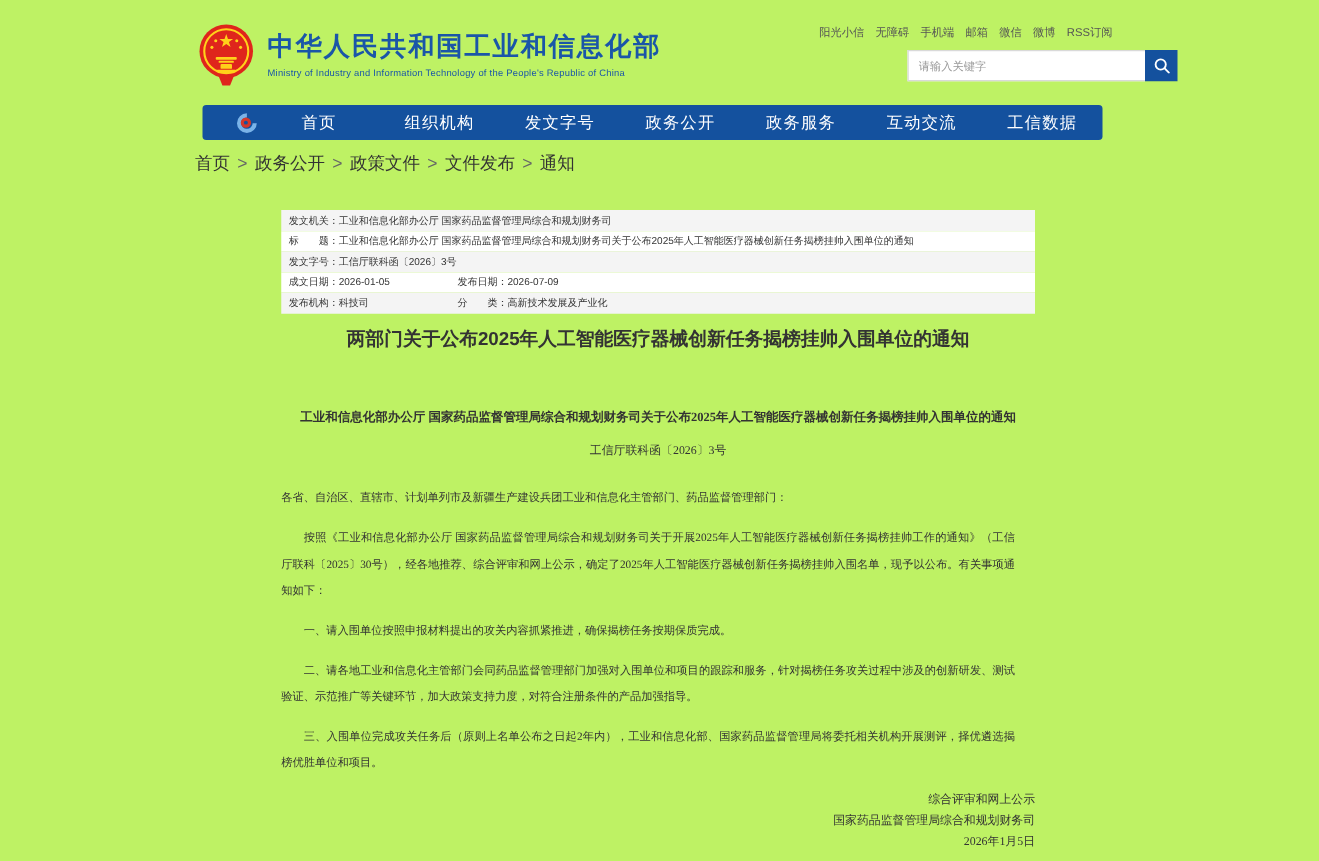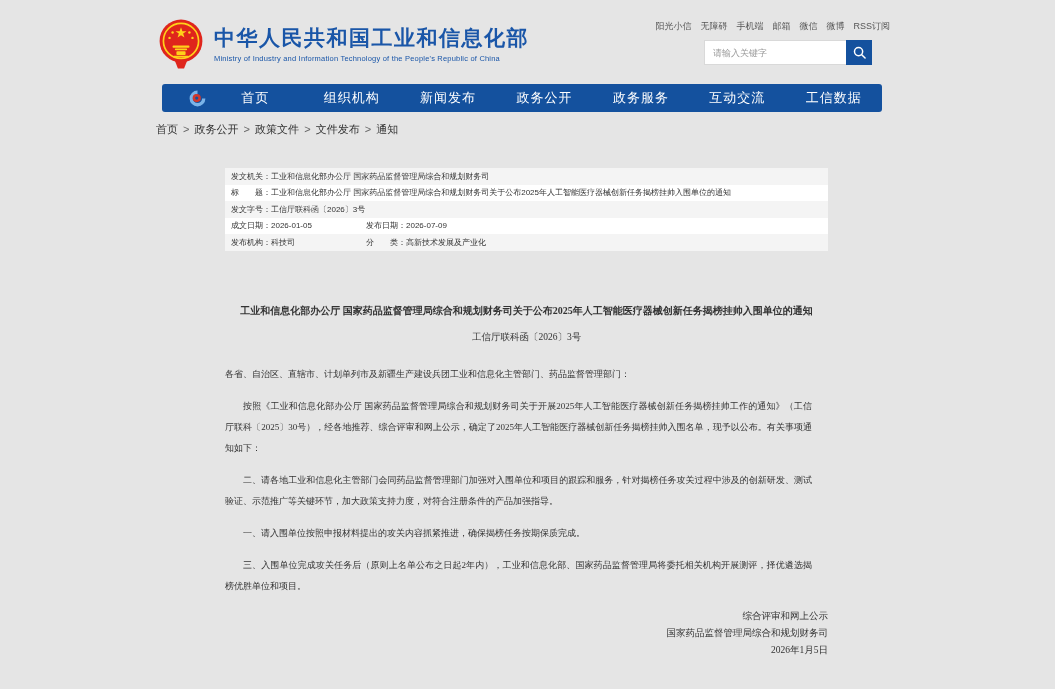--- a/index.html
+++ b/index.html
@@ -1,47 +1,47 @@
 <!DOCTYPE html>
 <html><head>
 <meta charset="utf-8">
 <style>
   * { box-sizing: border-box; margin: 0; padding: 0; }
   html,body { width:1055px; height:689px; background:#fff; overflow:hidden;
     font-family:"Liberation Sans","DejaVu Sans",sans-serif; }
-  .page { position:relative; width:1055px; height:689px; background:#e5e5e5; }
+  .page { position:relative; width:1055px; height:689px; background:#bef264; }
 
   
   .logo-group { position:absolute; left:158px; top:18px; display:flex; align-items:center; }
   .emblem { width:46px; height:52px; flex:0 0 auto; }
   .title-wrap { margin-left:10px; }
   .site-title { font-size:21px; font-weight:bold; color:#1a56a8; letter-spacing:1.5px; line-height:26px; }
   .site-sub { font-size:7.5px; color:#1a56a8; margin-top:3px; letter-spacing:.2px; }
 
   .utility-bar { position:absolute; top:20px; left:676px; width:214px; display:flex;
     align-items:center; justify-content:flex-end; gap:9px; font-size:9px; color:#555; }
   .utility-link { color:#555; text-decoration:none; white-space:nowrap; cursor:pointer; }
   .mascot { width:9px; height:12px; }
 
-  .searchbar { position:absolute; left:704px; top:40px; width:168px; height:25px; display:flex; }
+  .searchbar { position:absolute; left:726px; top:40px; width:216px; height:25px; display:flex; }
   .search-input { flex:1; border:1px solid #d9d9d9; border-right:none; font-size:9px;
     padding:0 8px; color:#333; outline:none; }
   .search-input::placeholder { color:#9a9a9a; }
   .search-btn { width:26px; height:25px; background:#14519e; border:none; cursor:pointer;
     display:flex; align-items:center; justify-content:center; }
 
   
   .nav { position:absolute; left:162px; top:84px; width:720px; height:28px;
     background:#14519e; border-radius:3px; display:flex; align-items:center; }
   .nav-logo { width:19px; height:19px; margin-left:26px; flex:0 0 auto; }
   .nav-item { flex:1; text-align:center; color:#fff; font-size:13px; text-decoration:none;
     line-height:28px; cursor:pointer; letter-spacing:1px; }
 
   
-  .breadcrumb { position:absolute; left:156px; top:122px; font-size:11px; color:#333; }
+  .breadcrumb { position:absolute; left:156px; top:122px; font-size:14px; color:#333; }
   .crumb { color:#333; text-decoration:none; cursor:pointer; }
   .crumb-sep { color:#666; margin:0 2px; }
 
   
   .meta-table { position:absolute; left:225px; top:168px; width:603px; font-size:8px; color:#333; }
   .meta-row { display:flex; align-items:center; min-height:16.5px; padding:0 6px; background:#fff; }
   .meta-row.gray { background:#f4f4f4; }
   .meta-cell { display:inline-block; white-space:nowrap; }
   .meta-cell.fixed { width:135px; flex:0 0 auto; }
   .meta-label { color:#333; }
@@ -113,21 +113,21 @@
 
   <nav class="nav">
     <svg class="nav-logo" viewBox="0 0 24 24">
       <path d="M12 2a10 10 0 1 0 10 10h-4.2a5.8 5.8 0 1 1-5.8-5.8z" fill="#7ab3e8"></path>
       <circle cx="11" cy="11.5" r="5.2" fill="#d2382c"></circle>
       <circle cx="11" cy="11.5" r="2" fill="#14519e"></circle>
     </svg>
     <span style="display:flex;flex:1;">
         <a class="nav-item">首页</a>
         <a class="nav-item">组织机构</a>
-        <a class="nav-item">新闻发布</a>
+        <a class="nav-item">发文字号</a>
         <a class="nav-item">政务公开</a>
         <a class="nav-item">政务服务</a>
         <a class="nav-item">互动交流</a>
         <a class="nav-item">工信数据</a>
       </span>
   </nav>
 
   <div class="breadcrumb"><a class="crumb">首页</a><span class="crumb-sep"> &gt; </span><a class="crumb">政务公开</a><span class="crumb-sep"> &gt; </span><a class="crumb">政策文件</a><span class="crumb-sep"> &gt; </span><a class="crumb">文件发布</a><span class="crumb-sep"> &gt; </span><a class="crumb">通知</a></div>
 
   <div class="meta-table">
@@ -144,27 +144,28 @@
         <span class="meta-cell fixed"><span class="meta-label">成文日期：</span><span class="meta-value">2026-01-05</span></span>
         <span class="meta-cell"><span class="meta-label">发布日期：</span><span class="meta-value">2026-07-09</span></span>
       </div>
       <div class="meta-row gray">
         <span class="meta-cell fixed"><span class="meta-label">发布机构：</span><span class="meta-value">科技司</span></span>
         <span class="meta-cell"><span class="meta-label">分　　类：</span><span class="meta-value">高新技术发展及产业化</span></span>
       </div>
     </div>
 
   <div class="article">
+    <h1 class="article-title">两部门关于公布2025年人工智能医疗器械创新任务揭榜挂帅入围单位的通知</h1>
     <div class="article-subtitle">工业和信息化部办公厅 国家药品监督管理局综合和规划财务司关于公布2025年人工智能医疗器械创新任务揭榜挂帅入围单位的通知</div>
     <div class="doc-number">工信厅联科函〔2026〕3号</div>
     <div class="article-body">
         <p class="para">各省、自治区、直辖市、计划单列市及新疆生产建设兵团工业和信息化主管部门、药品监督管理部门：</p>
         <p class="para indent">按照《工业和信息化部办公厅 国家药品监督管理局综合和规划财务司关于开展2025年人工智能医疗器械创新任务揭榜挂帅工作的通知》（工信厅联科〔2025〕30号），经各地推荐、综合评审和网上公示，确定了2025年人工智能医疗器械创新任务揭榜挂帅入围名单，现予以公布。有关事项通知如下：</p>
+        <p class="para indent">一、请入围单位按照申报材料提出的攻关内容抓紧推进，确保揭榜任务按期保质完成。</p>
         <p class="para indent">二、请各地工业和信息化主管部门会同药品监督管理部门加强对入围单位和项目的跟踪和服务，针对揭榜任务攻关过程中涉及的创新研发、测试验证、示范推广等关键环节，加大政策支持力度，对符合注册条件的产品加强指导。</p>
-        <p class="para indent">一、请入围单位按照申报材料提出的攻关内容抓紧推进，确保揭榜任务按期保质完成。</p>
         <p class="para indent">三、入围单位完成攻关任务后（原则上名单公布之日起2年内），工业和信息化部、国家药品监督管理局将委托相关机构开展测评，择优遴选揭榜优胜单位和项目。</p>
       </div>
     <div class="signature-block">
         <div class="sig-line">综合评审和网上公示</div>
         <div class="sig-line">国家药品监督管理局综合和规划财务司</div>
         <div class="sig-line">2026年1月5日</div>
       </div>
   </div>
 
 </div>

